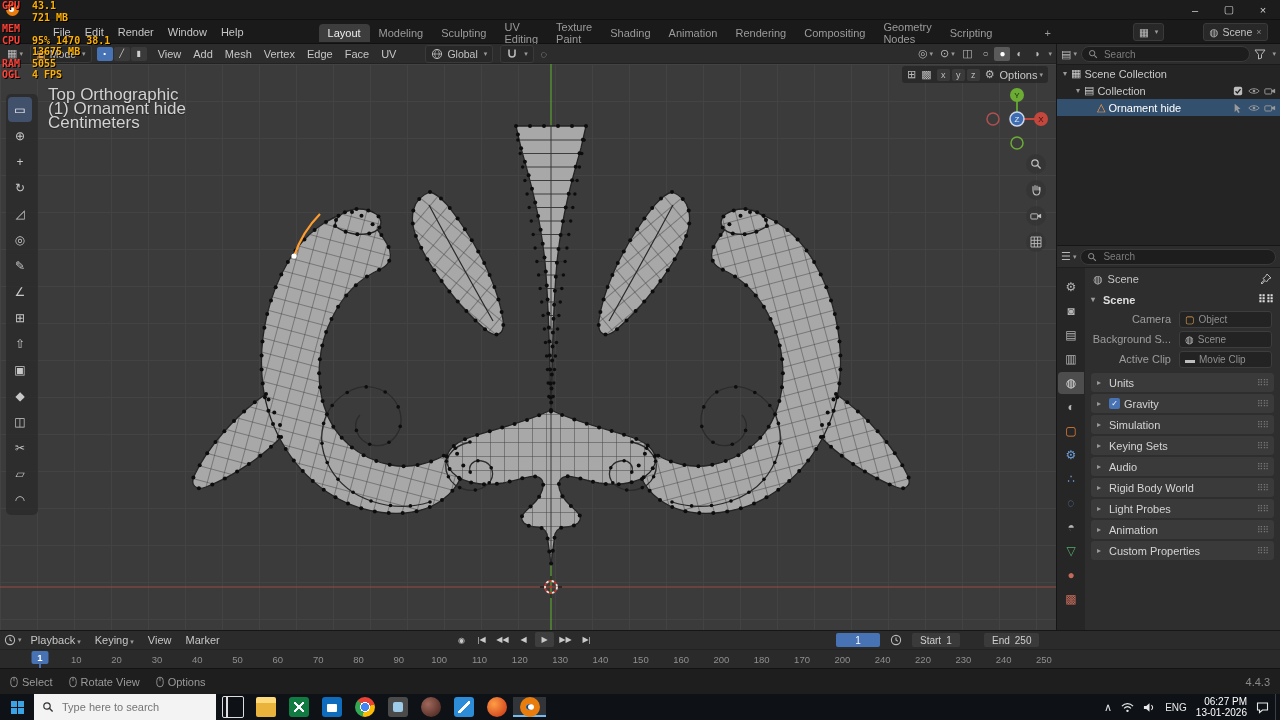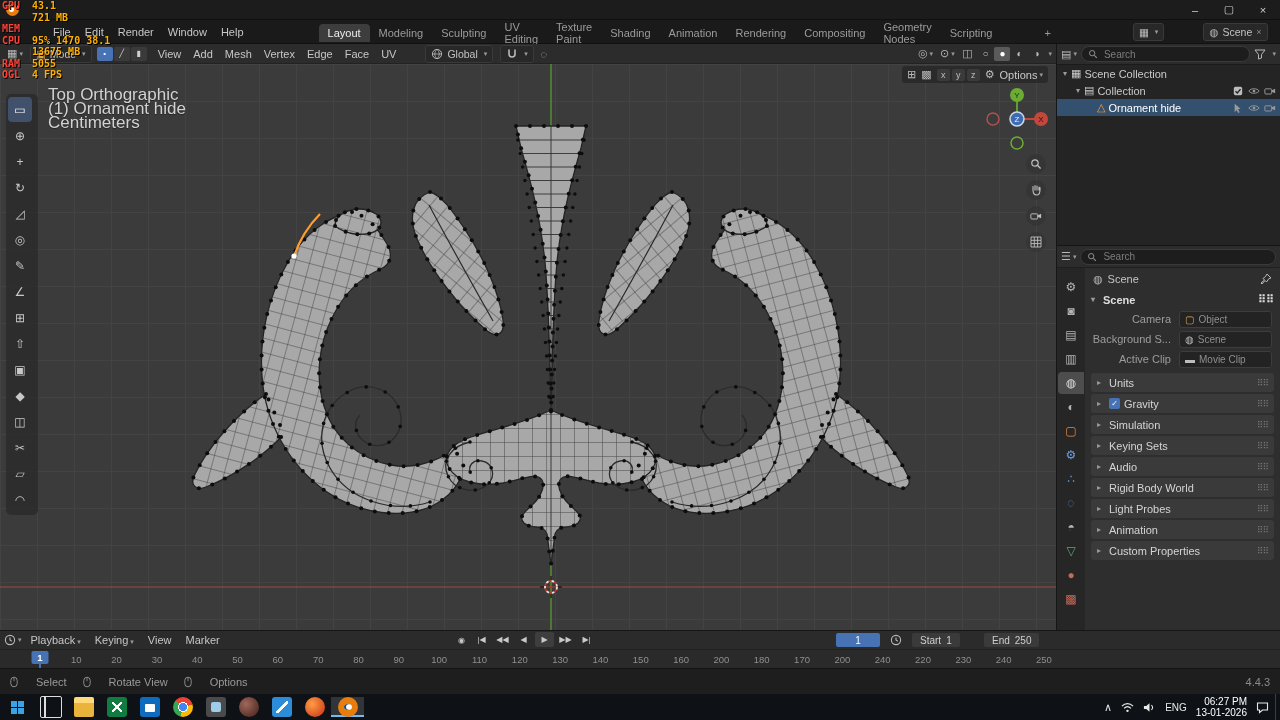--- a/index.html
+++ b/index.html
@@ -93,21 +93,21 @@
   .tbtn.play{background:#3e3e3e;}
   #framefield{position:absolute;left:836px;top:2px;width:44px;height:14px;background:#4772b3;border-radius:2px;color:#fff;display:flex;align-items:center;justify-content:center;font-size:10px;}
   .rngfield{height:14px;background:#3a3a3a;border-radius:2px;color:#cfcfcf;display:flex;align-items:center;justify-content:center;font-size:10px;padding:0 8px;gap:5px;position:absolute;top:2px;}
   #ruler{position:absolute;left:0;top:18px;right:0;height:20px;background:#2a2a2a;border-top:1px solid #222;}
   .tick{position:absolute;top:4px;transform:translateX(-50%);color:#8f8f8f;font-size:9.5px;}
   #playhead{position:absolute;left:40px;top:1px;transform:translateX(-50%);width:17px;height:13px;background:#4772b3;border-radius:2px;color:#fff;font-size:9.5px;font-weight:bold;display:flex;align-items:center;justify-content:center;}
   #playline{position:absolute;left:39px;top:13px;width:2px;height:7px;background:#4772b3;}
 
   
   #statusbar{left:0;top:668px;right:0;height:26px;background:#1e1e1e;border-top:1px solid #131313;display:flex;align-items:center;padding:0 10px;box-sizing:border-box;color:#9a9a9a;}
-  .hint{display:flex;align-items:center;gap:18px;margin-right:16px;}
+  .hint{display:flex;align-items:center;gap:4px;margin-right:16px;}
   .hint svg{width:8px;height:12px;}
   #ver{margin-left:auto;color:#8a8a8a;}
 
   
   #taskbar{left:0;top:694px;right:0;height:26px;background:#0e1116;display:flex;align-items:stretch;}
   #startbtn{width:34px;display:flex;align-items:center;justify-content:center;}
   .winlogo{width:13px;height:13px;display:grid;grid-template-columns:6px 6px;grid-template-rows:6px 6px;gap:1px;}
   .winlogo div{background:#3ba3e3;}
   #winsearch{width:182px;background:#f3f3f3;display:flex;align-items:center;gap:6px;padding:0 8px;box-sizing:border-box;}
   #winsearch svg{width:12px;height:12px;color:#333;}
@@ -1193,20 +1193,27 @@
 
   <div id="taskbar" class="abs">
     <span id="startbtn">
         <span class="winlogo">
           <div></div>
           <div></div>
           <div></div>
           <div></div>
         </span>
       </span>
+    <span id="winsearch">
+      <svg viewBox="0 0 12 12">
+          <circle cx="5" cy="5" r="3.2" fill="none" stroke="currentColor" stroke-width="1.2"></circle>
+          <line x1="7.6" y1="7.6" x2="10.6" y2="10.6" stroke="currentColor" stroke-width="1.4"></line>
+        </svg>
+      <input placeholder="Type here to search" style="">
+    </span>
     <span id="tbapps" class="flex">
         <span class="tb-app">
           <span class="ticon ti-taskview"></span>
         </span>
         <span class="tb-app">
           <span class="ticon ti-explorer"></span>
         </span>
         <span class="tb-app">
           <span class="ticon ti-excel"></span>
         </span>

